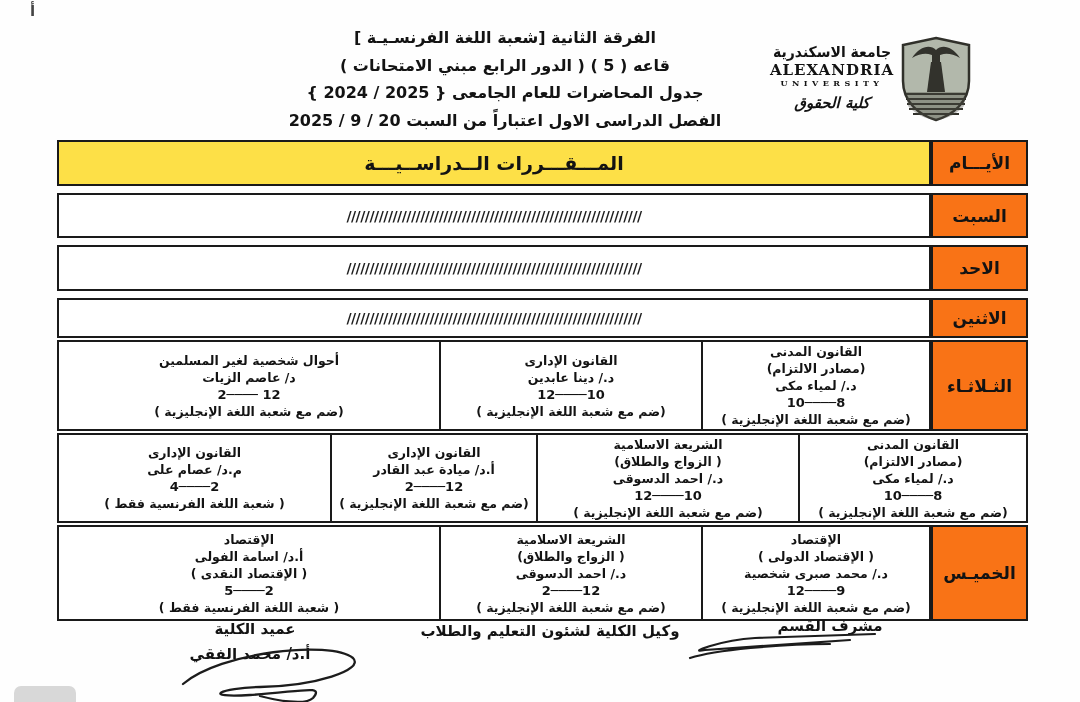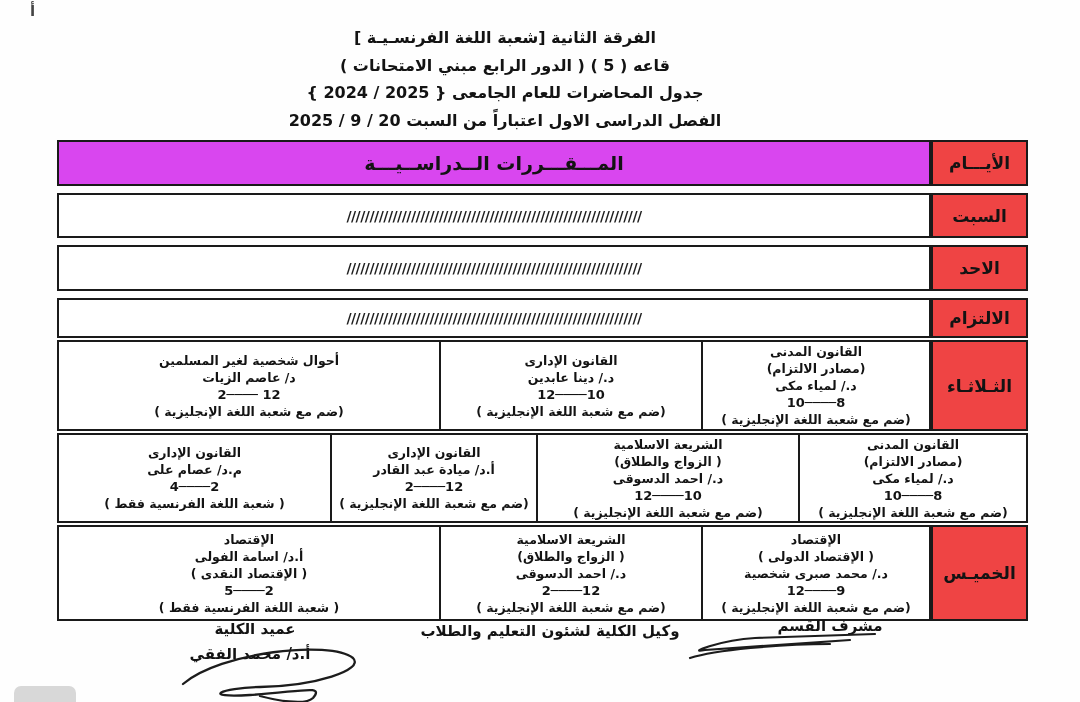--- a/index.html
+++ b/index.html
@@ -16,25 +16,25 @@
   .logo-en{font-family:"DejaVu Serif",serif;font-weight:bold;font-size:15px;letter-spacing:1px;margin-top:1px;}
   .logo-en2{font-family:"DejaVu Serif",serif;font-weight:bold;font-size:8px;letter-spacing:4.5px;margin-top:-1px;}
   .logo-fac{font-weight:bold;font-size:15px;direction:rtl;margin-top:6px;font-style:italic;}
   .shield{margin-left:4px;margin-top:6px;}
   
   .table{position:absolute;left:57px;top:140px;width:971px;direction:rtl;}
   .row{display:flex;}
   .mb7{margin-bottom:7px}.mb2{margin-bottom:2px}
   .r-hdr{height:46px}.r-sat{height:45px}.r-sun{height:46px}.r-mon{height:40px}
   .r-tue{height:91px}.r-wed{height:90px}.r-thu{height:96px}
-  .daybox{flex:0 0 97px;background:#ef4444;border:2.5px solid #1a1a1a;display:flex;align-items:center;
+  .daybox{flex:0 0 97px;background:#f97316;border:2.5px solid #1a1a1a;display:flex;align-items:center;
     justify-content:center;font-weight:bold;font-size:17px;box-sizing:border-box;}
   .contentbox{flex:1;border:2.5px solid #1a1a1a;background:#fff;display:flex;align-items:center;
     justify-content:center;box-sizing:border-box;}
-  .hdrbox{background:#d946ef;font-weight:bold;font-size:19px;letter-spacing:1px;}
+  .hdrbox{background:#fde047;font-weight:bold;font-size:19px;letter-spacing:1px;}
   .filler{font-size:14px;font-weight:bold;letter-spacing:-0.5px;color:#1d1d1d;direction:ltr;}
   .cellsbox{padding:0;align-items:stretch;}
   .cell{display:flex;flex-direction:column;justify-content:center;text-align:center;padding:2px 4px;
     box-sizing:border-box;}
   .cell:not(:last-child){border-inline-end:2px solid #1a1a1a;}
   .w228{flex:0 0 228px}.w262{flex:0 0 262px}.w206{flex:0 0 206px}.grow{flex:1 1 auto}
   .c-line{font-weight:bold;font-size:12.5px;line-height:17px;white-space:nowrap;}
   .c-time{direction:ltr;unicode-bidi:isolate;font-weight:bold;font-size:13px;line-height:17px;}
   
   .f-label{position:absolute;font-weight:bold;font-size:15px;direction:rtl;white-space:nowrap;}
@@ -48,20 +48,36 @@
 
   <div class="stray">أ</div>
 
   <div class="titles">
     <div class="t-line">الفرقة الثانية [شعبة اللغة الفرنسـيـة ]</div>
     <div class="t-line">قاعه ( 5 ) ( الدور الرابع مبني الامتحانات )</div>
     <div class="t-line">جدول المحاضرات للعام الجامعى { 2025 / 2024 }</div>
     <div class="t-line">الفصل الدراسى الاول اعتباراً من السبت 20 / 9 / 2025</div>
   </div>
 
+  <div class="logo">
+    <div class="logo-left">
+      <div class="logo-ar">جامعة الاسكندرية</div>
+      <div class="logo-en">ALEXANDRIA</div>
+      <div class="logo-en2">UNIVERSITY</div>
+      <div class="logo-fac">كلية الحقوق</div>
+    </div>
+    <svg class="shield" width="72" height="86" viewBox="0 0 72 86">
+      <path d="M36,2 L69,9 V45 C69,66 53,79 36,84 C19,79 3,66 3,45 V9 Z" fill="#b2b8ab" stroke="#30302a" stroke-width="2.5"></path>
+      <path d="M12,22 C20,10 30,8 36,14 C42,8 52,10 60,22 C50,16 42,17 36,21 C30,17 22,16 12,22 Z" fill="#32322c"></path>
+      <rect x="32" y="18" width="8" height="8" fill="#32322c"></rect>
+      <path d="M31,26 L41,26 L45,56 L27,56 Z" fill="#32322c"></path>
+      <path d="M6,58 H66 M6,63 H66 M7,68 H65 M9,73 H63 M13,78 H59" stroke="#32322c" stroke-width="2.2" fill="none"></path>
+      <path d="M6,56 H66 L64,70 C56,79 46,83 36,84 C26,83 16,79 8,70 Z" fill="#4a4a42" opacity="0.35"></path>
+    </svg>
+  </div>
 
   <div class="table" dir="rtl">
 
     <div class="row r-hdr mb7">
       <div class="daybox">الأيـــام</div>
       <div class="contentbox hdrbox">المـــقـــررات الــدراســيـــة</div>
     </div>
 
     <div class="row r-sat mb7">
       <div class="daybox">السبت</div>
@@ -71,21 +87,21 @@
     </div>
 
     <div class="row r-sun mb7">
       <div class="daybox">الاحد</div>
       <div class="contentbox">
         <span class="filler">////////////////////////////////////////////////////////////////</span>
       </div>
     </div>
 
     <div class="row r-mon mb2">
-      <div class="daybox">الالتزام</div>
+      <div class="daybox">الاثنين</div>
       <div class="contentbox">
         <span class="filler">////////////////////////////////////////////////////////////////</span>
       </div>
     </div>
 
     <div class="row r-tue mb2">
       <div class="daybox">الثـلاثـاء</div>
       <div class="contentbox cellsbox">
         <div class="cell w228">
           <div class="c-line">القانون المدنى</div>

